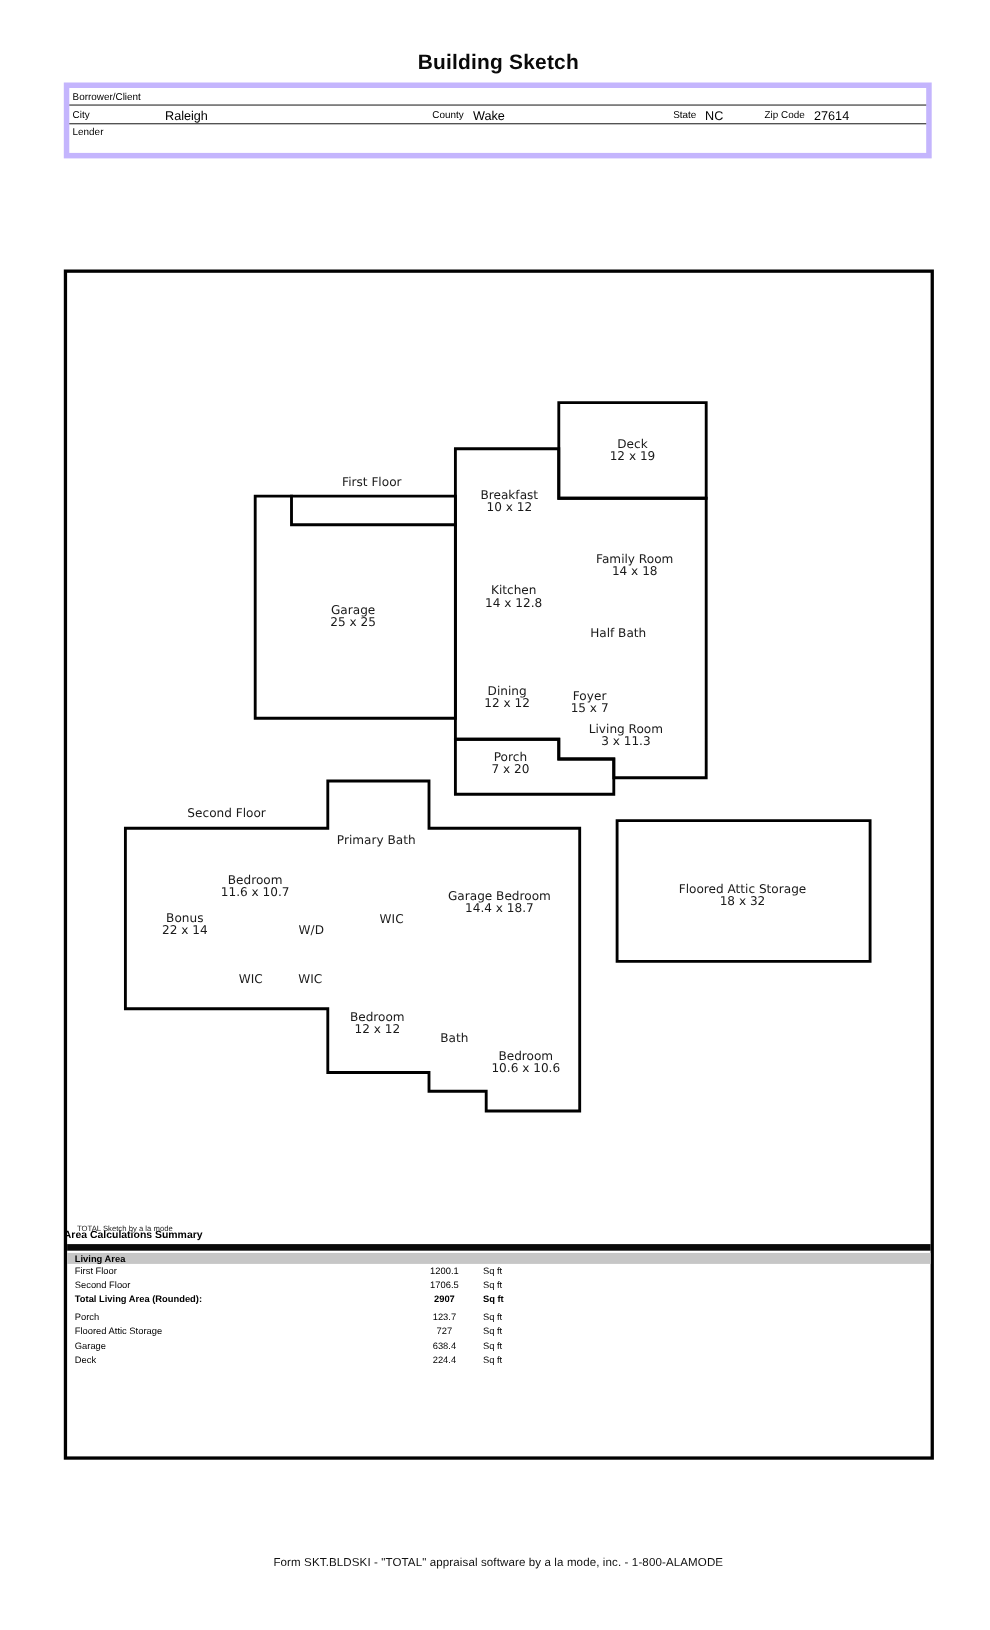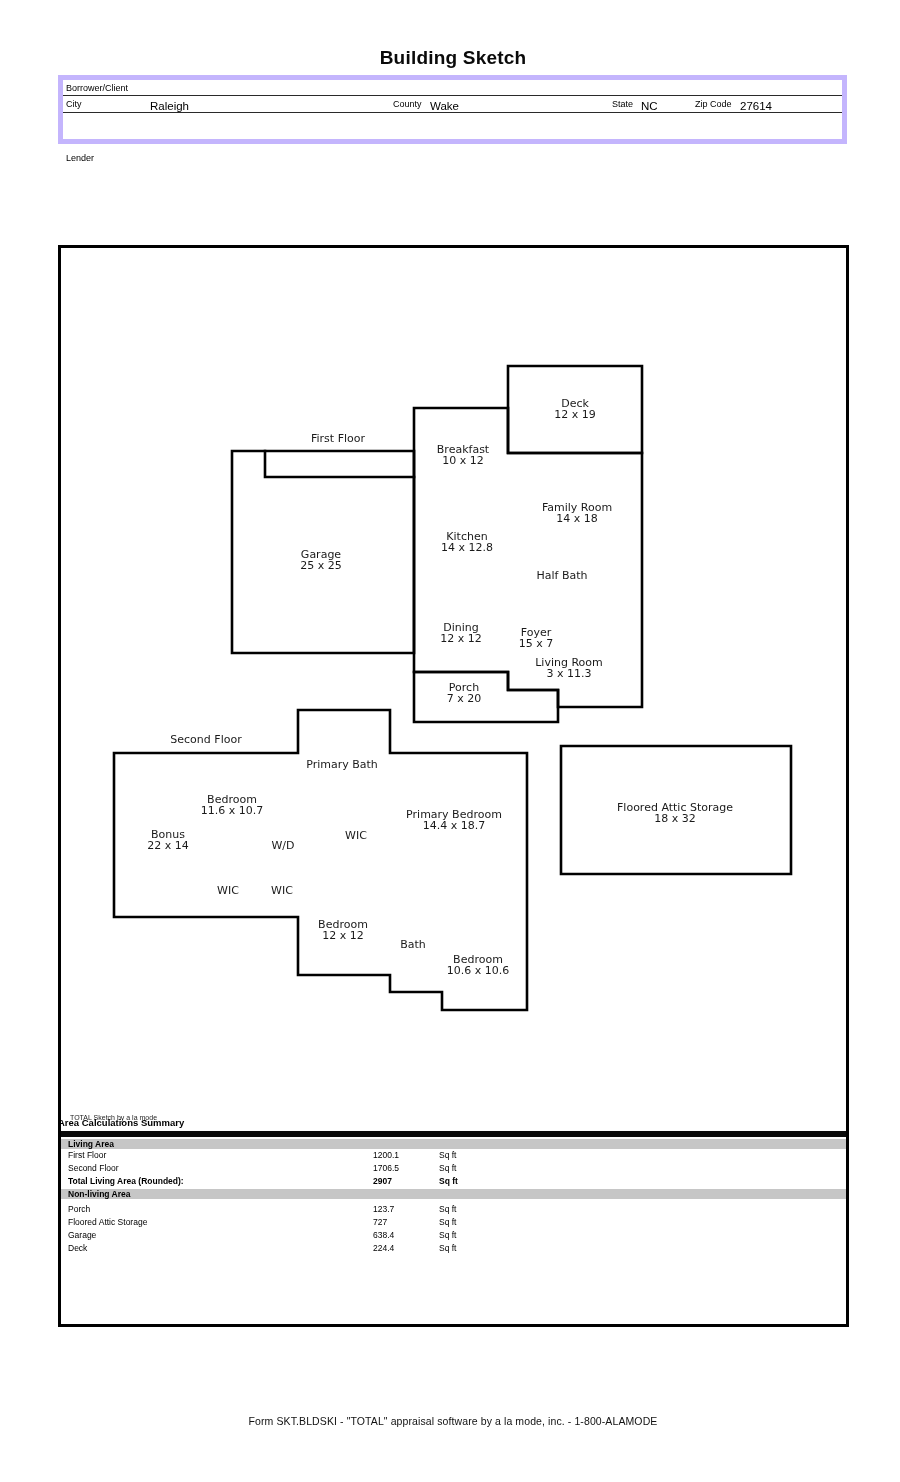--- a/index.html
+++ b/index.html
@@ -13,21 +13,21 @@
     position:absolute; left:3px; top:47px; width:900px; text-align:center;
     font-size:19px; font-weight:bold; letter-spacing:0.2px; color:#0a0a0a;
   }
 
   
   .formtable {
     position:absolute; left:58px; top:75px; width:789px; height:69px;
     border:5px solid #c4b5fd; box-sizing:border-box; background:#fff;
   }
   .frow { position:relative; height:15.4px; border-bottom:1px solid #2a2a2a; }
-  .frow:last-child { border-bottom:none;margin-top:38px; }
+  .frow:last-child { border-bottom:none; }
   .flabel { position:absolute; top:2.5px; font-size:9px; color:#000; white-space:nowrap; }
   .fvalue { position:absolute; top:3.5px; font-size:11.5px; color:#000; white-space:nowrap; }
 
   
   .sketchbox {
     position:absolute; left:58px; top:245px; width:791px; height:1082px;
     border:3px solid #000; box-sizing:border-box; background:#fff;
   }
 
   svg.plan { position:absolute; left:0; top:0; pointer-events:none; }
@@ -49,21 +49,21 @@
   }
   .thickbar { position:absolute; left:61px; top:1131px; width:785px; height:5.5px; background:#0a0a0a; }
   .sumtable { position:absolute; left:61px; top:1137.5px; width:785px; }
   .shdr {
     height:10px; margin-top:1.5px; background:#c6c6c6; font-size:8.5px; font-weight:bold;
     line-height:10px; padding-left:7px; box-sizing:border-box;
   }
   .srow { position:relative; height:13px; font-size:8.5px; line-height:13px; padding-left:7px; box-sizing:border-box; }
   .srow.gap { margin-top:4px; }
   .srow.bold, .srow.bold .num, .srow.bold .unit { font-weight:bold; height:12px; line-height:12px; }
-  .srow .num  { position:absolute; left:312px; width:62px; text-align:left; top:0; padding-left:0; }
+  .srow .num  { position:absolute; left:312px; width:62px; text-align:center; top:0; padding-left:0; }
   .srow .unit { position:absolute; left:378px; top:0; }
 
   
   .logo {
     position:absolute; left:6px; top:1390px;
     font-family:"DejaVu Sans", sans-serif; font-size:41px; font-weight:normal;
     letter-spacing:1px; color:#ffffff; -webkit-text-stroke:1.1px #2a2a2a;
   }
   .formline {
     position:absolute; left:3px; top:1415px; width:900px; text-align:center;
@@ -154,21 +154,21 @@
   </div>
 
   <div class="room" style="left:342px;top:765px">
     <span>Primary Bath</span>
   </div>
   <div class="room" style="left:232px;top:806px">
     <span>Bedroom</span><br>
     <span>11.6 x 10.7</span>
   </div>
   <div class="room" style="left:454px;top:821px">
-    <span>Primary Bedroom</span><br>
+    <span>Garage Bedroom</span><br>
     <span>14.4 x 18.7</span>
   </div>
   <div class="room" style="left:168px;top:841px">
     <span>Bonus</span><br>
     <span>22 x 14</span>
   </div>
   <div class="room" style="left:283px;top:846px">
     <span>W/D</span>
   </div>
   <div class="room" style="left:356px;top:836px">
@@ -210,21 +210,20 @@
     <div class="srow">
       <span>Second Floor</span>
       <span class="num">1706.5</span>
       <span class="unit">Sq ft</span>
     </div>
     <div class="srow bold">
       <span>Total Living Area (Rounded):</span>
       <span class="num">2907</span>
       <span class="unit">Sq ft</span>
     </div>
-    <div class="shdr">Non-living Area</div>
     <div class="srow gap">
       <span>Porch</span>
       <span class="num">123.7</span>
       <span class="unit">Sq ft</span>
     </div>
     <div class="srow">
       <span>Floored Attic Storage</span>
       <span class="num">727</span>
       <span class="unit">Sq ft</span>
     </div>

